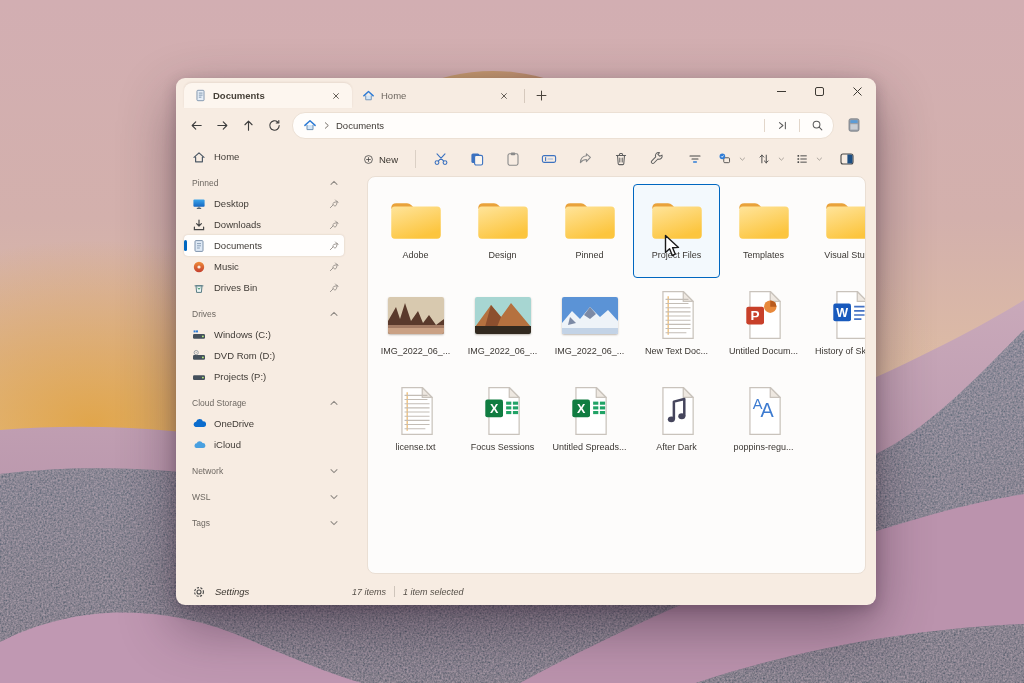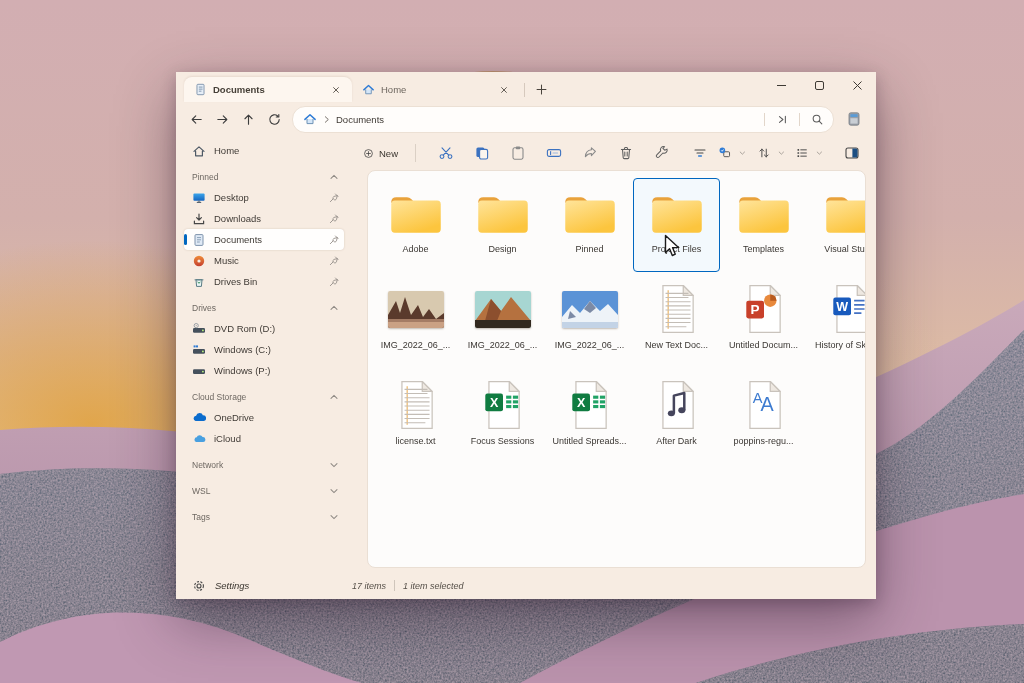--- a/index.html
+++ b/index.html
@@ -4,22 +4,22 @@
 <style>
   html,body{margin:0;padding:0;}
   body{width:1024px;height:683px;overflow:hidden;font-family:"Liberation Sans","DejaVu Sans",sans-serif;}
   .desktop{position:relative;width:1024px;height:683px;overflow:hidden;
     background:
       radial-gradient(ellipse 430px 270px at 9% 62%, rgba(224,158,54,.8), rgba(224,158,54,0) 68%),
       radial-gradient(ellipse 500px 320px at 60% 60%, rgba(231,196,145,.45), rgba(231,196,145,0) 70%),
       linear-gradient(180deg,#d2aeb2 0%,#d3b0ac 32%,#dcbaa5 52%,#e6c8a3 66%,#e8cba6 100%);}
   .dunes{position:absolute;left:0;top:0;}
   
-  .window{position:absolute;left:176px;top:72px;width:700px;height:527px;background:#f7ece2;
-    border-radius:0;box-shadow:0 22px 55px rgba(45,25,45,.45),0 4px 14px rgba(45,25,45,.25);
+  .window{position:absolute;left:176px;top:78px;width:700px;height:527px;background:#f7ece2;
+    border-radius:9px;box-shadow:0 22px 55px rgba(45,25,45,.45),0 4px 14px rgba(45,25,45,.25);
     display:flex;flex-direction:column;}
   
   .tabbar{height:30px;display:flex;align-items:flex-end;padding-left:8px;}
   .tab{display:flex;align-items:center;gap:6px;width:150px;height:25px;padding:0 8px 0 10px;
     border-radius:8px 8px 0 0;font-size:9.5px;color:#464038;}
   .tab.active{background:#fdf6ef;box-shadow:0 -1px 2px rgba(120,90,70,.12);font-weight:bold;}
   .tab.inactive{color:#6d665f;}
   .tab .tab-label{flex:1;white-space:nowrap;overflow:hidden;}
   .tab-close{width:16px;height:16px;border-radius:4px;display:flex;align-items:center;justify-content:center;}
   .tab-sep{width:1px;height:14px;background:#d6c9bd;margin:0 4px 5px 4px;}
@@ -42,21 +42,21 @@
   .side-item{display:flex;align-items:center;gap:8px;height:21px;padding:0 4px 0 8px;border-radius:4px;position:relative;}
   .side-item .si-label{flex:1;white-space:nowrap;overflow:hidden;}
   .side-item.selected{background:#fffefd;box-shadow:0 0 2px rgba(120,90,70,.25);}
   .side-item.selected::before{content:"";position:absolute;left:0px;top:5px;width:3px;height:11px;border-radius:2px;background:#0067c0;}
   .side-head{display:flex;align-items:center;height:20px;margin-top:6px;padding:0 4px 0 8px;
     font-size:8.5px;color:#6e6862;}
   .side-head .sh-label{flex:1;}
   .main{flex:1;display:flex;flex-direction:column;min-width:0;}
   
   .toolbar{height:34px;display:flex;align-items:center;gap:2px;padding:0 12px 0 4px;}
-  .tb-btn{height:26px;min-width:26px;display:flex;align-items:center;justify-content:flex-end;border-radius:5px;gap:5px;padding:0 4px;}
+  .tb-btn{height:26px;min-width:26px;display:flex;align-items:center;justify-content:center;border-radius:5px;gap:5px;padding:0 4px;}
   .tb-new{padding:0 9px;font-size:9.5px;color:#3b3630;}
   .tb-div{width:1px;height:18px;background:#dbd0c5;margin:0 6px;}
   .tb-spacer{flex:1;}
   .tb-chev{margin-left:1px;}
   
   .content-card{flex:1;margin:0 10px 4px 17px;background:#fdfcfb;border:1px solid #eadfd4;border-radius:8px;
     padding:7px 4px;overflow:hidden;}
   .grid{display:grid;grid-template-columns:repeat(6,87px);grid-auto-rows:94px;row-gap:2px;}
   .cell{display:flex;flex-direction:column;align-items:center;justify-content:flex-start;
     border:1.5px solid transparent;border-radius:4px;padding-top:8px;}
@@ -336,40 +336,40 @@
         <div class="side-head">
           <span class="sh-label">Drives</span>
           <svg width="12" height="12" viewBox="0 0 14 14">
               <use href="#sym-chev-up"></use>
             </svg>
         </div>
         <div class="side-item">
           <svg width="14" height="14" viewBox="0 0 14 14">
             <rect x="1" y="6" width="12" height="4.8" rx="1.2" fill="#45505c"></rect>
               <circle cx="10.9" cy="8.4" r=".9" fill="#b9f27c"></circle>
+            <rect x="1.6" y="2.4" width="2" height="2" fill="#2f7cd6"></rect>
+              <rect x="4" y="2.4" width="2" height="2" fill="#2f7cd6"></rect>
+            </svg>
+          <span class="si-label">Windows (C:)</span>
+        </div>
+        <div class="side-item">
+          <svg width="14" height="14" viewBox="0 0 14 14">
+            <rect x="1" y="6" width="12" height="4.8" rx="1.2" fill="#45505c"></rect>
+              <circle cx="10.9" cy="8.4" r=".9" fill="#b9f27c"></circle>
             <circle cx="4.2" cy="3.6" r="2.1" fill="none" stroke="#9aa0a6" stroke-width="1"></circle>
               <circle cx="4.2" cy="3.6" r=".6" fill="#9aa0a6"></circle>
             </svg>
           <span class="si-label">DVD Rom (D:)</span>
         </div>
         <div class="side-item">
           <svg width="14" height="14" viewBox="0 0 14 14">
-            <rect x="1" y="6" width="12" height="4.8" rx="1.2" fill="#45505c"></rect>
-              <circle cx="10.9" cy="8.4" r=".9" fill="#b9f27c"></circle>
-            <rect x="1.6" y="2.4" width="2" height="2" fill="#2f7cd6"></rect>
-              <rect x="4" y="2.4" width="2" height="2" fill="#2f7cd6"></rect>
-            </svg>
-          <span class="si-label">Windows (C:)</span>
-        </div>
-        <div class="side-item">
-          <svg width="14" height="14" viewBox="0 0 14 14">
             <rect x="1" y="5.2" width="12" height="4.8" rx="1.2" fill="#45505c"></rect>
               <circle cx="10.9" cy="7.6" r=".9" fill="#b9f27c"></circle>
             </svg>
-          <span class="si-label">Windows (P:)</span>
+          <span class="si-label">Projects (P:)</span>
         </div>
 
         <div class="side-head">
           <span class="sh-label">Cloud Storage</span>
           <svg width="12" height="12" viewBox="0 0 14 14">
               <use href="#sym-chev-up"></use>
             </svg>
         </div>
         <div class="side-item">
           <svg width="14" height="14" viewBox="0 0 14 14">

